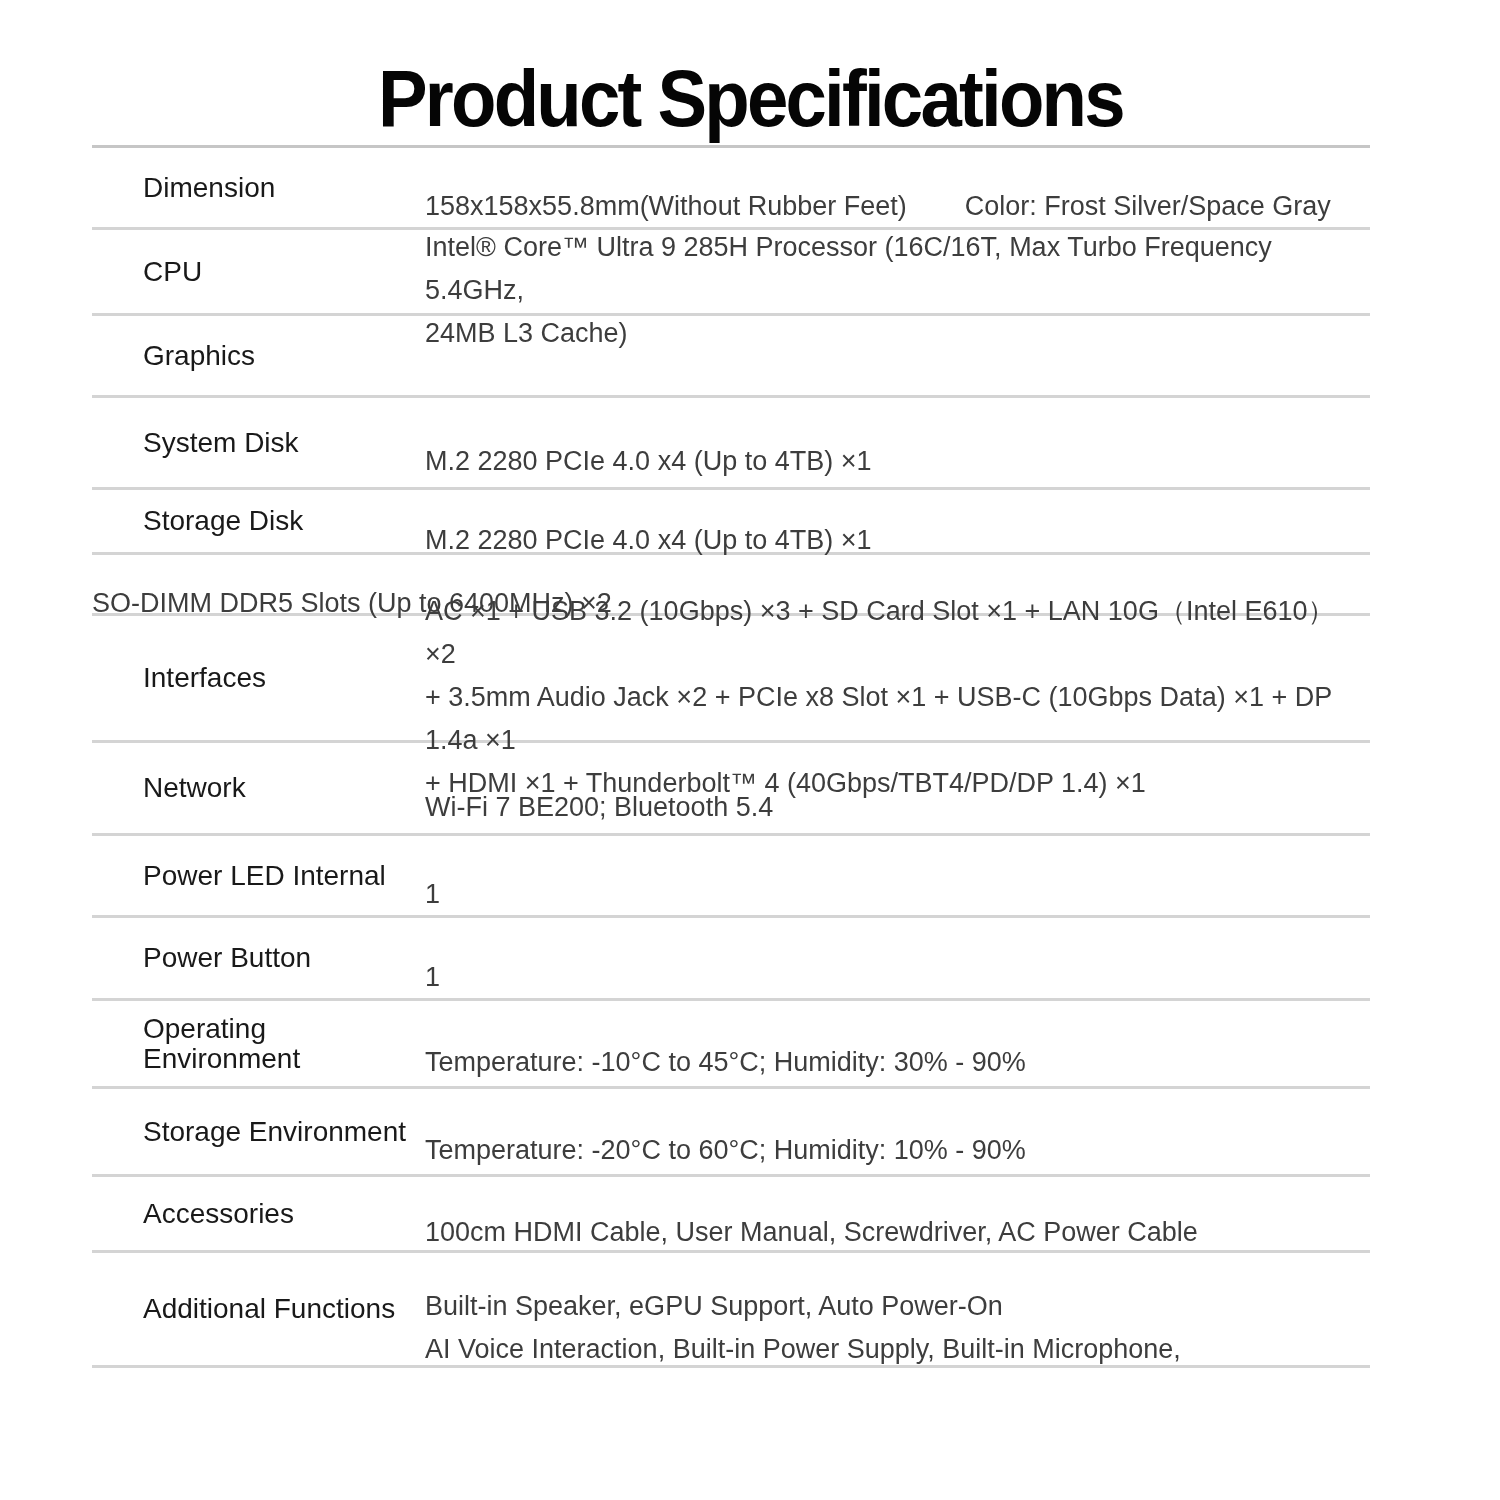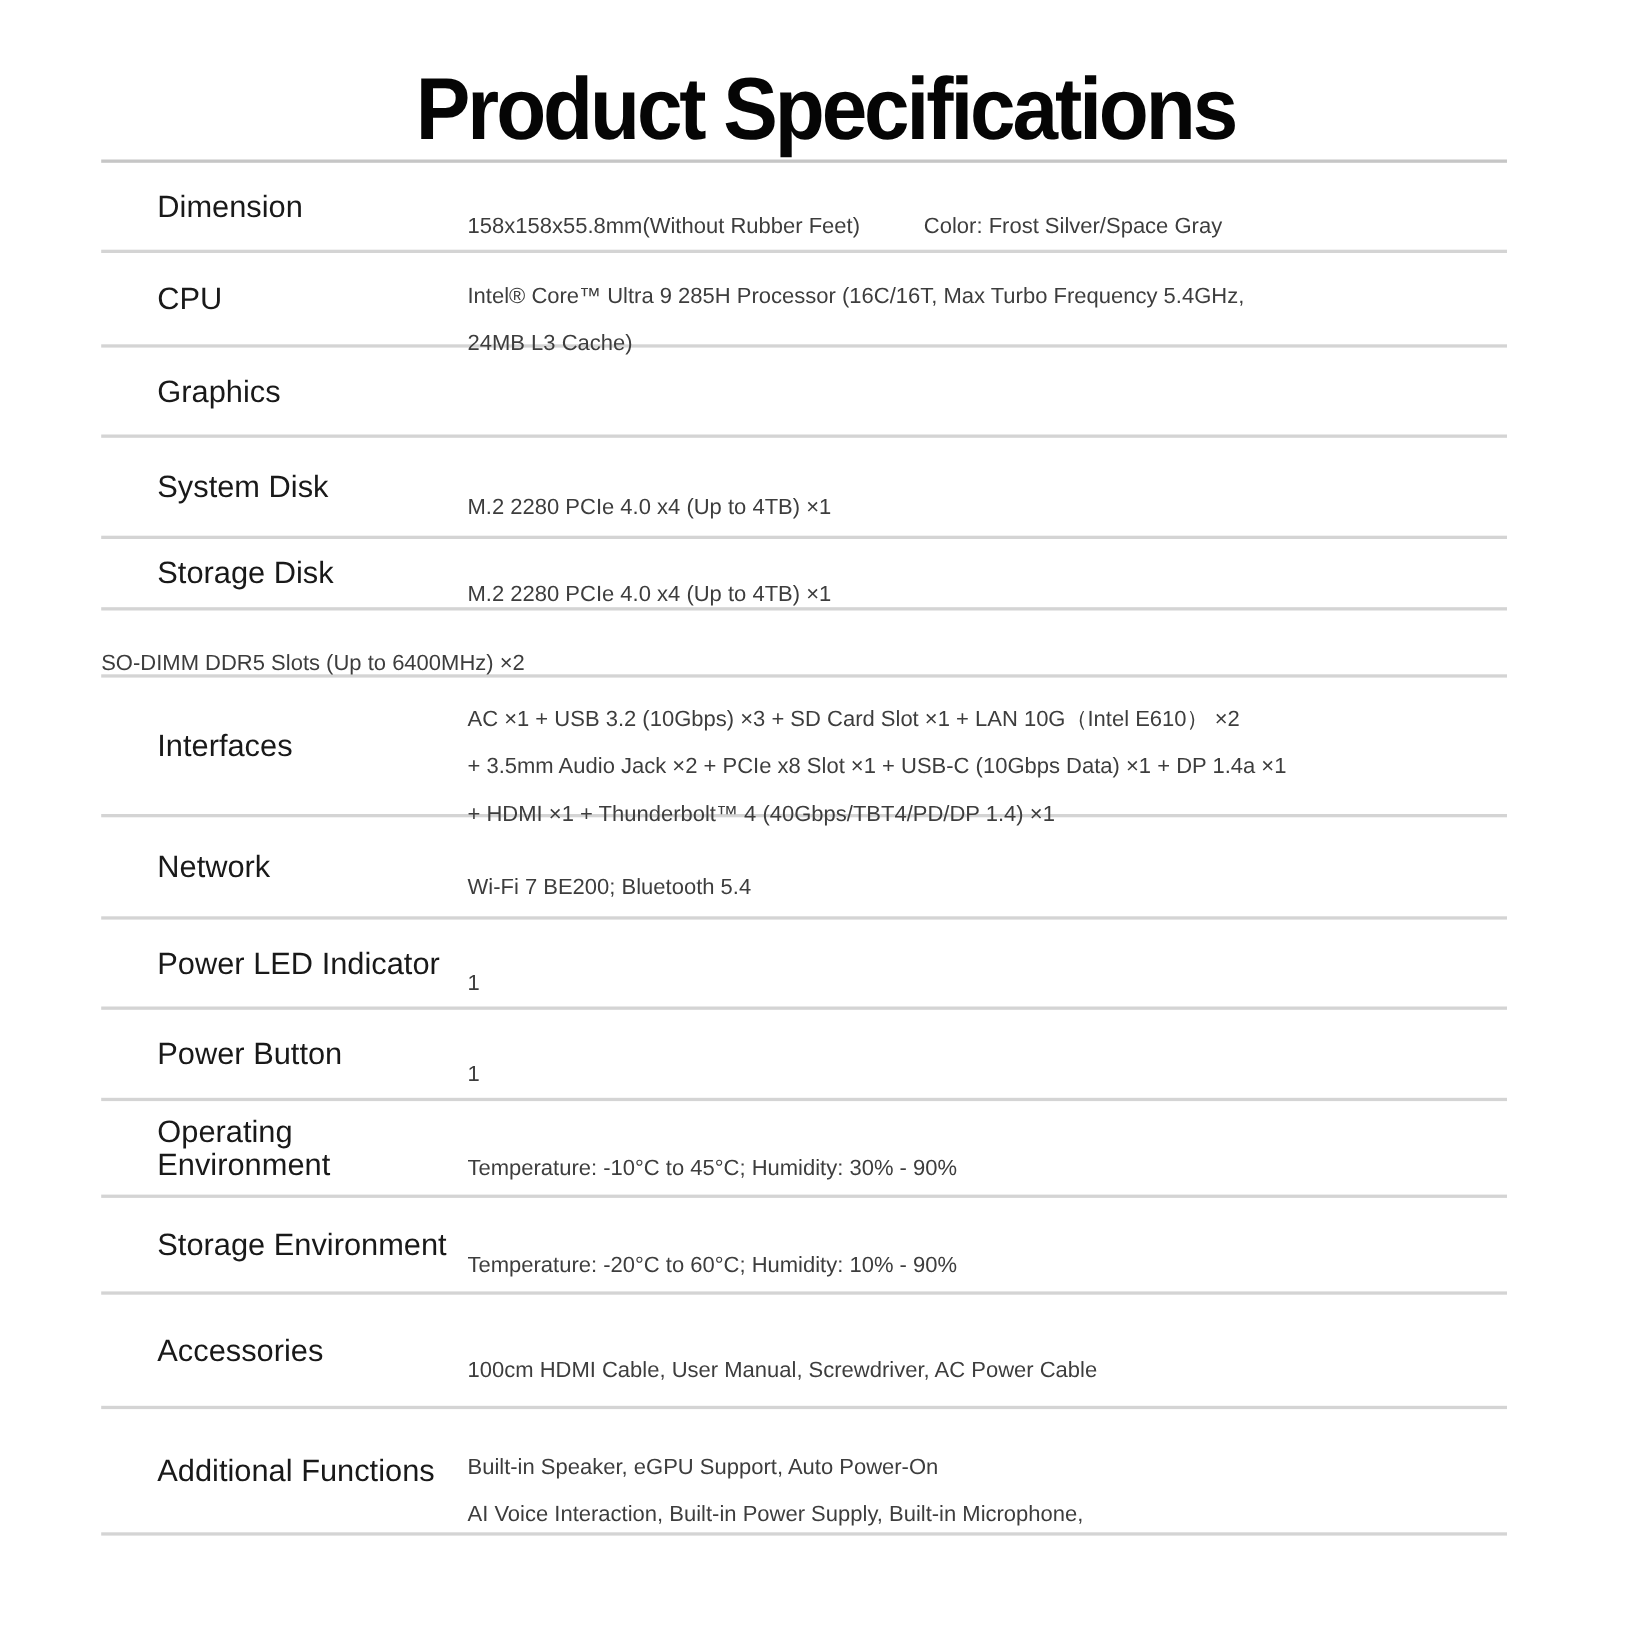--- a/index.html
+++ b/index.html
@@ -39,35 +39,35 @@
   .lbl{
     flex:0 0 333px;
     box-sizing:border-box;
     padding-left:51px;
     font-size:28px;
     color:#191919;
     line-height:30px;
   }
   .val{
     flex:1 1 auto;
-    font-size:20px;
+    font-size:27px;
     color:#3d3d3d;
     line-height:43px;
     margin-top:38px;
   }
   .val .line{
     display:block;
     white-space:pre-wrap;
   }
   .val .inline-pair{display:flex;align-items:center;}
   .extra-val{margin-left:58px;white-space:pre-wrap;}
   
   .h82{height:82px}.h86{height:86px}.h92{height:92px}.h65{height:65px}
   .h61{height:61px}.h127{height:127px}.h93{height:93px}.h83{height:83px}
-  .h79{height:79px}.h88{height:88px}.h100{height:104px}.h115{height:115px}
+  .h79{height:79px}.h88{height:88px}.h100{height:76px}.h115{height:115px}
 </style>
 </head>
 <body>
 
 <div class="title-wrap">
   <span class="page-title">Product Specifications</span>
 </div>
 
 <div class="spec-table">
 
@@ -123,21 +123,21 @@
   </div>
 
   <div class="spec-row h93">
     <div class="lbl">Network</div>
     <div class="val">
       <span class="line">Wi-Fi 7 BE200; Bluetooth 5.4</span>
     </div>
   </div>
 
   <div class="spec-row h82">
-    <div class="lbl">Power LED Indicator</div>
+    <div class="lbl">Power LED Internal</div>
     <div class="val">
       <span class="line">1</span>
     </div>
   </div>
 
   <div class="spec-row h83">
     <div class="lbl">Power Button</div>
     <div class="val">
       <span class="line">1</span>
     </div>

